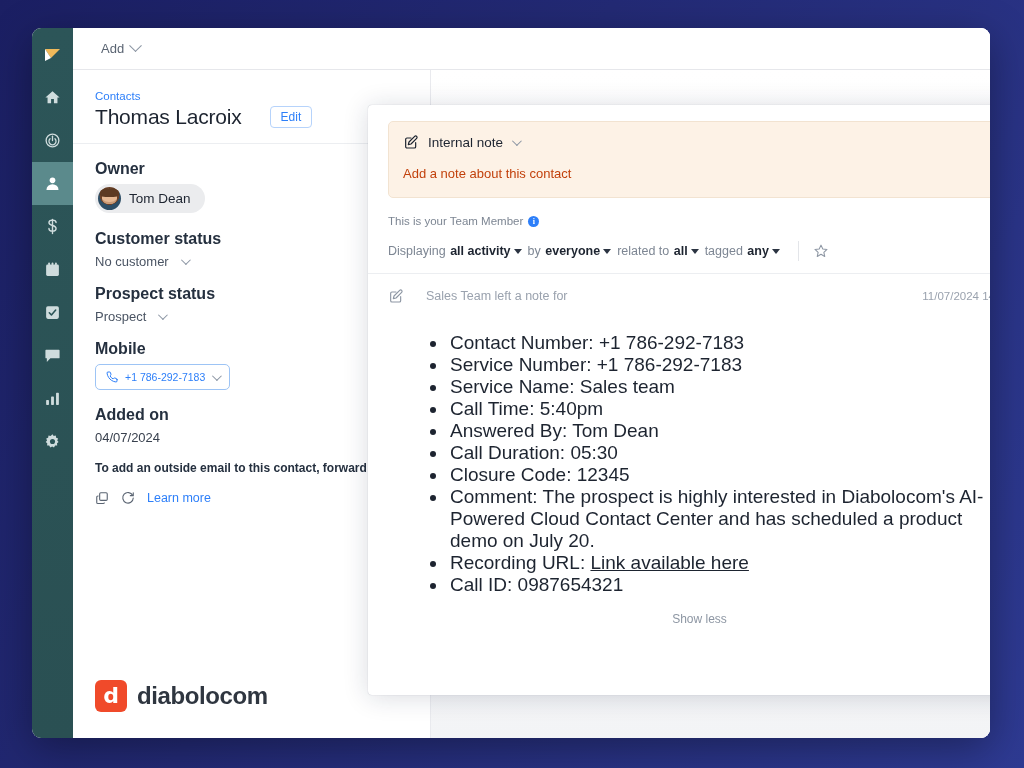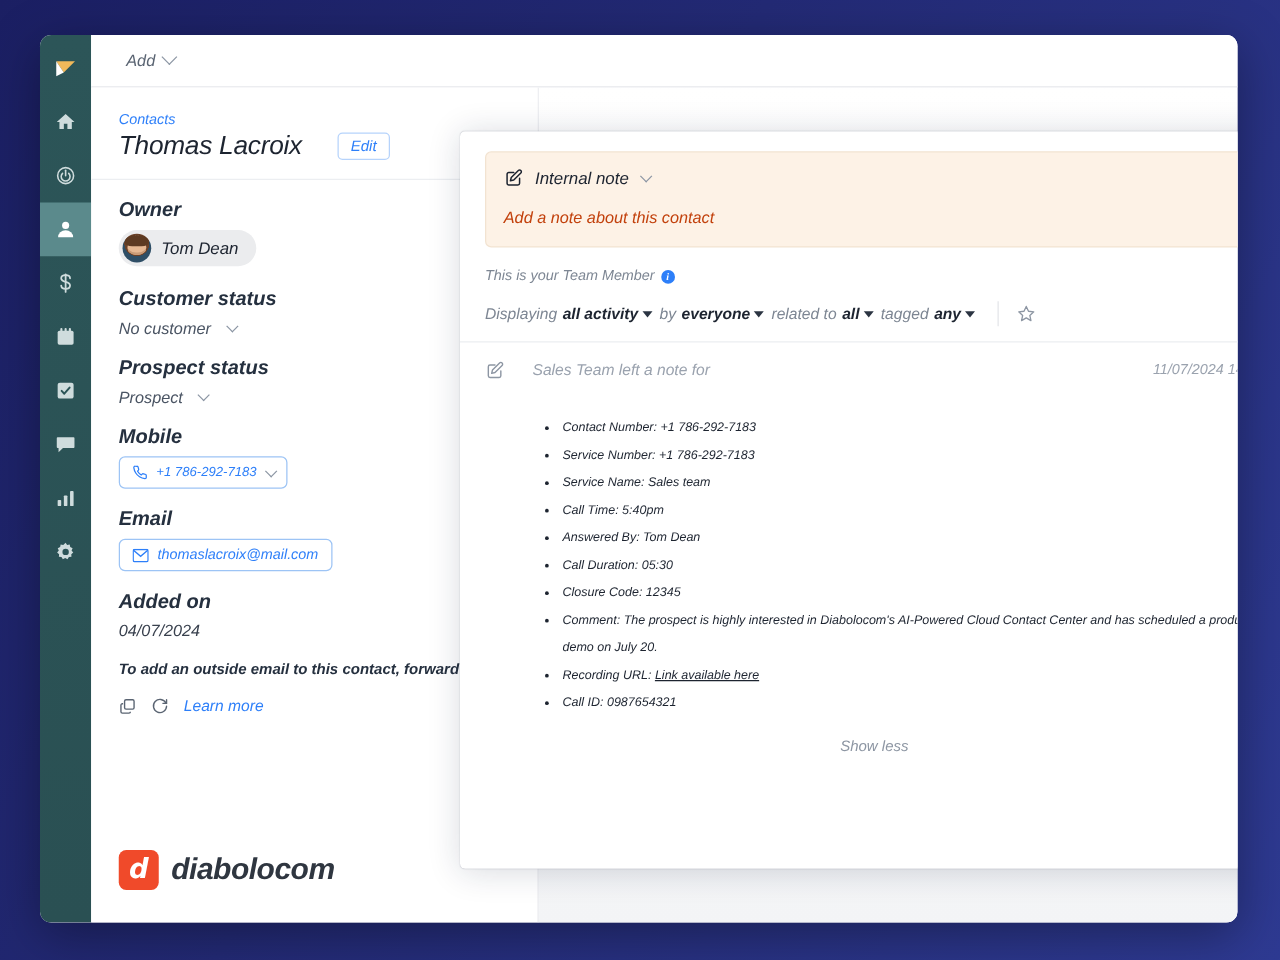--- a/index.html
+++ b/index.html
@@ -16,21 +16,20 @@
   
   #app-window {
     position: absolute;
     left: 32px; top: 28px;
     width: 958px; height: 710px;
     background: #ffffff;
     border-radius: 9px;
     overflow: hidden;
     box-shadow: 0 10px 40px rgba(0,0,0,.35);
     display: flex;
-    font-style: italic;
   }
 
   
   #rail {
     width: 41px; height: 100%;
     background: #2b5457;
     background: linear-gradient(180deg,#2c5558 0%,#2a5053 100%);
     display: flex; flex-direction: column; align-items: center;
     flex: 0 0 41px;
     padding-top: 8px;
@@ -196,21 +195,21 @@
   
   #note-entry { padding: 14px 20px 0 20px; }
   #entry-head { display: flex; align-items: center; }
   #entry-ico { width: 22px; color:#8d96a3; display:flex; }
   #entry-author { font-size: 12.5px; color: #9aa2ae; margin-left: 16px; }
   #entry-time { margin-left: auto; font-size: 11.5px; color: #9aa2ae; }
 
   #note-list { margin: 28px 0 0 46px; }
   #note-list li {
     list-style: disc;
-    font-size: 10px; color: #1d2430;
+    font-size: 19px; color: #1d2430;
     line-height: 22px; margin-bottom: 0px;
     padding-left: 2px;
   }
   #note-list li + li { margin-top: 0; }
   #note-list { padding-left: 14px; }
   #note-list li { margin-bottom: 0px; }
   .rec-link { color:#1d2430; text-decoration: underline; cursor: pointer; }
   #show-less {
     text-align: center; font-size: 12px; color: #8d96a3;
     margin-top: 16px; cursor: pointer;
@@ -339,32 +338,20 @@
               <span class="pill-ico">
                 <svg width="12" height="12" viewBox="0 0 24 24" fill="none" stroke="currentColor" stroke-width="2" stroke-linecap="round" stroke-linejoin="round">
                   <path d="M22 16.9v3a2 2 0 0 1-2.2 2 19.8 19.8 0 0 1-8.6-3.1 19.5 19.5 0 0 1-6-6A19.8 19.8 0 0 1 2.1 4.2 2 2 0 0 1 4.1 2h3a2 2 0 0 1 2 1.7c.1 1 .4 1.9.7 2.8a2 2 0 0 1-.5 2.1L8.1 9.9a16 16 0 0 0 6 6l1.3-1.3a2 2 0 0 1 2.1-.5c.9.3 1.8.6 2.8.7a2 2 0 0 1 1.7 2Z"></path>
                 </svg>
               </span>
               <span>+1 786-292-7183</span>
               <span class="chev-sm"></span>
             </div>
           </div>
 
-          <div class="fld-block">
-            <div class="fld-label">Email</div>
-            <div class="pill-input email">
-              <span class="pill-ico">
-                <svg width="13" height="11" viewBox="0 0 24 20" fill="none" stroke="currentColor" stroke-width="2">
-                  <rect x="1" y="1" width="22" height="18" rx="2"></rect>
-                  <path d="M1.5 2 L12 11 L22.5 2"></path>
-                </svg>
-              </span>
-              <span>thomaslacroix@mail.com</span>
-            </div>
-          </div>
 
           <div class="fld-block">
             <div class="fld-label">Added on</div>
             <div class="static-val">04/07/2024</div>
           </div>
 
           <div id="outside-email-note">To add an outside email to this contact, forward</div>
 
           <div id="learn-row">
             <span style="color:#5a6472;display:flex;">

